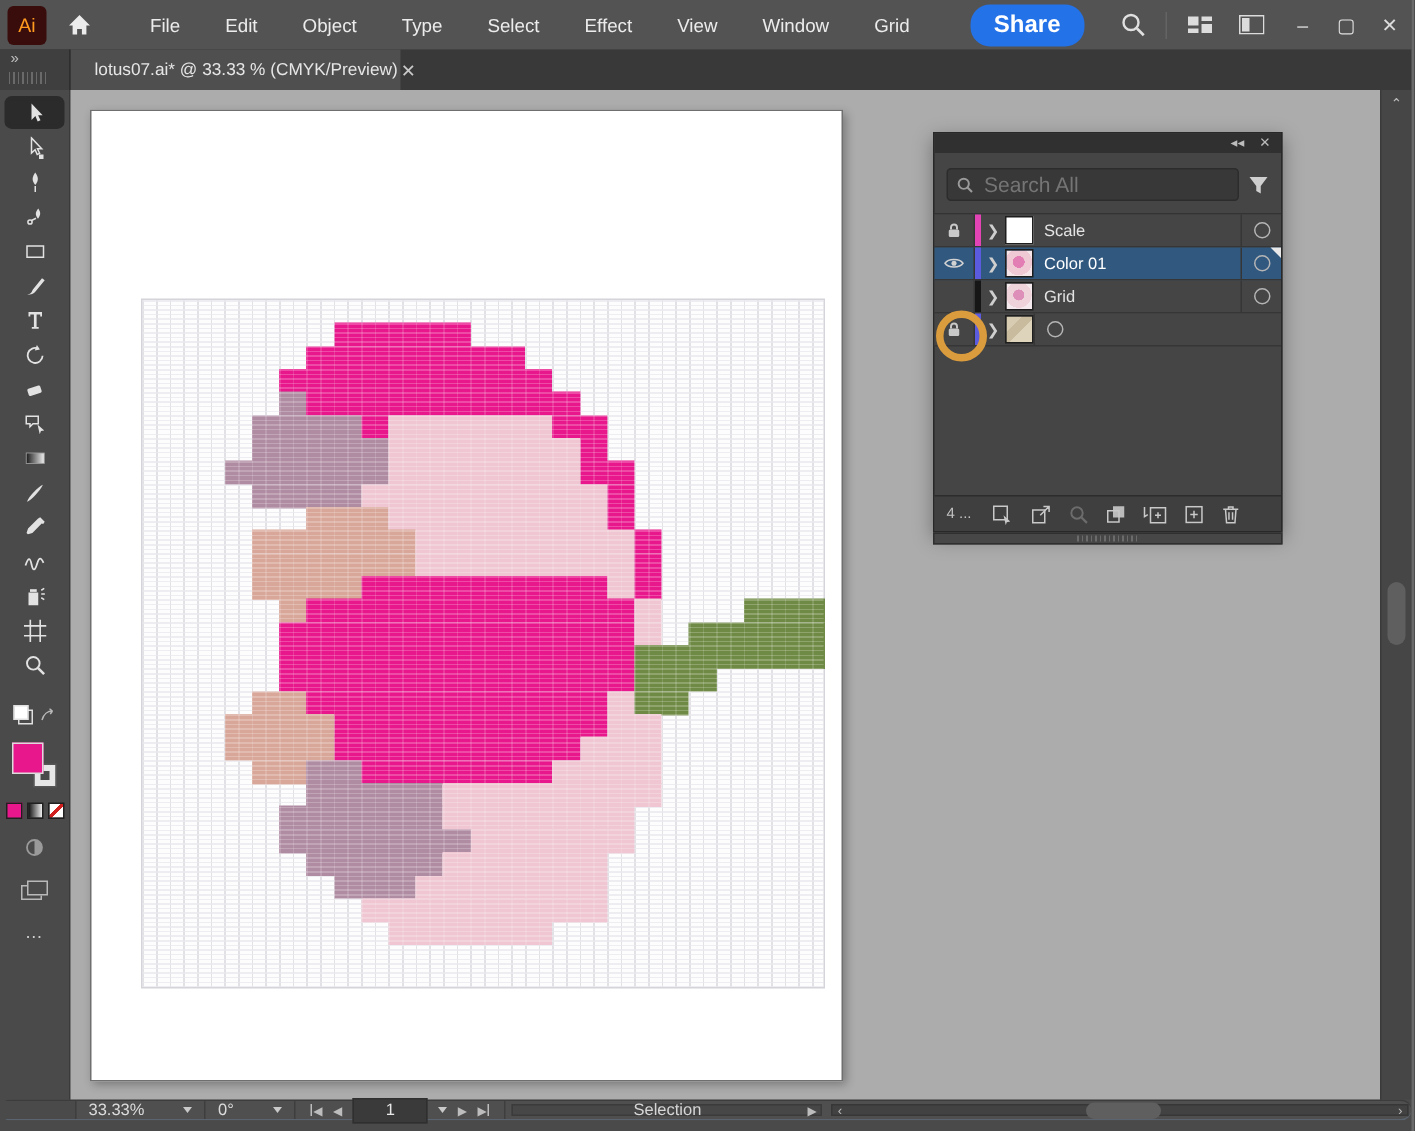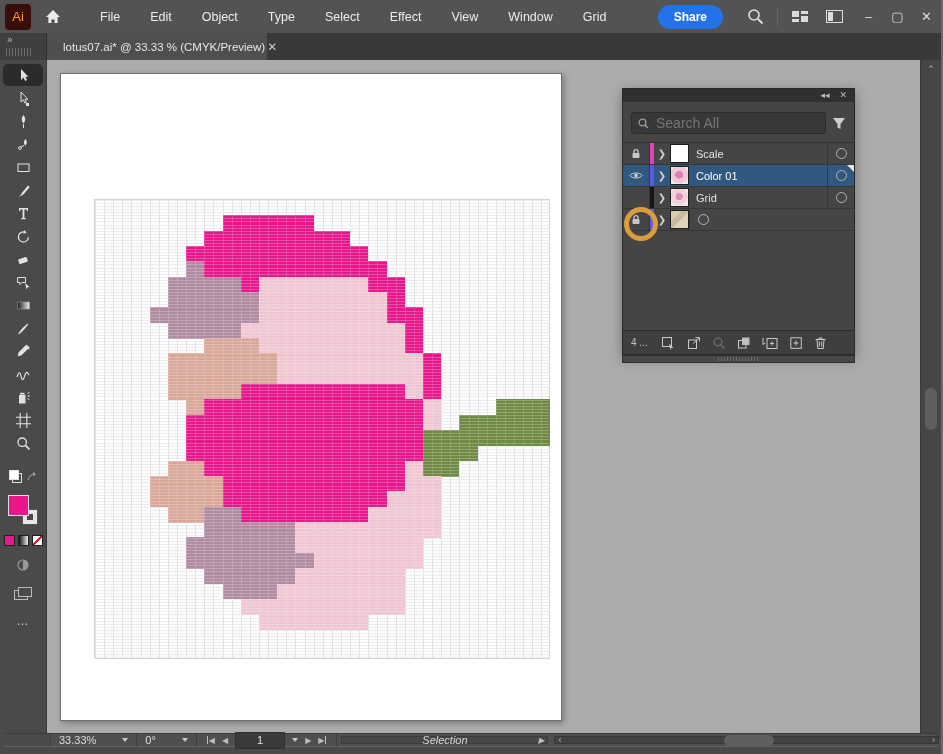--- a/index.html
+++ b/index.html
@@ -6,21 +6,21 @@
   #app{position:relative;width:943px;height:754px;background:#4a4a4a;overflow:hidden;
        font-family:"Liberation Sans",sans-serif;color:#e3e3e3;border-right:2px solid #6a6a6a;box-sizing:border-box;}
   
   #topbar{position:absolute;left:0;top:0;width:100%;height:33px;background:#535353;display:flex;align-items:center;}
   #ai-logo{width:26px;height:26px;margin-left:5px;border-radius:4px;background:#3a0d0d;color:#ff9a1e;
            font-weight:normal;font-size:13px;display:flex;align-items:center;justify-content:center;}
   #home-icon{margin-left:14px;display:flex;}
   #menubar{display:flex;margin-left:26px;gap:4px;}
   #menubar .menu-item{padding:4px 13px;font-size:12.5px;color:#ececec;cursor:default;}
   #topbar-right{margin-left:auto;display:flex;align-items:center;}
-  #share-btn{background:#2472e8;color:#fff;font-size:12px;font-weight:bold;border:none;border-radius:13px;
+  #share-btn{background:#2472e8;color:#fff;font-size:16px;font-weight:bold;border:none;border-radius:13px;
              padding:5px 16px;margin-right:18px;}
   .tb-ic{width:28px;height:24px;display:flex;align-items:center;justify-content:center;margin-right:6px;}
   #tb-divider{width:1px;height:18px;background:#646464;margin:0 8px 0 2px;}
   .winbtn{width:29px;height:29px;display:flex;align-items:center;justify-content:center;color:#dcdcdc;font-size:13px;}
   
   #tabbar{position:absolute;left:0;top:33px;width:100%;height:27px;background:#393939;display:flex;}
   #rail-head{width:47px;height:100%;background:#3f3f3f;position:relative;border-right:1px solid #2e2e2e;box-sizing:border-box;}
   #rail-collapse{position:absolute;left:7px;top:1px;font-size:10px;color:#bdbdbd;letter-spacing:-1px;}
   #rail-grip{position:absolute;left:6px;top:15px;width:26px;height:8px;
              background:repeating-linear-gradient(to right,#6a6a6a 0 1px,transparent 1px 3px);}
@@ -104,21 +104,21 @@
   #statusbar{position:absolute;left:0;top:733px;width:100%;height:14px;background:#4f4f4f;border-top:1px solid #3c3c3c;
              display:flex;align-items:stretch;font-size:11px;box-sizing:border-box;border-bottom:1px solid #5a6470;border-radius:10px;}
   .sb-field{display:flex;align-items:center;border-right:1px solid #3e3e3e;padding:0 8px;gap:26px;}
   .sb-text{color:#dcdcdc;}
   .chevd{width:0;height:0;border-left:3.5px solid transparent;border-right:3.5px solid transparent;border-top:4.5px solid #c9c9c9;}
   #sb-left-pad{width:50px;background:#4a4a4a;border-right:1px solid #3e3e3e;}
   #sb-nav{display:flex;align-items:center;gap:7px;padding:0 10px;border-right:1px solid #3e3e3e;}
   .nav-g{display:flex;align-items:center;gap:1px;color:#bdbdbd;font-size:8px;}
   .vbar{width:1px;height:8px;background:#bdbdbd;}
   #page-box{background:#3a3a3a;border:1px solid #2f2f2f;width:48px;height:15px;display:flex;align-items:center;justify-content:center;color:#e8e8e8;}
-  #sel-field{width:205px;margin:2px 4px;background:#474747;border:1px solid #3b3b3b;display:flex;align-items:center;justify-content:center;position:relative;font-style:italic;}
+  #sel-field{width:205px;margin:2px 4px;background:#474747;border:1px solid #3b3b3b;display:flex;align-items:center;justify-content:center;position:relative;}
   #sel-field .sb-text{color:#d6d6d6;}
   #sel-next{position:absolute;right:3px;color:#bdbdbd;font-size:8px;}
   #hscroll{flex:1;margin:2px 2px;background:#424242;border:1px solid #373737;position:relative;display:flex;align-items:center;}
   #hs-left{position:absolute;left:3px;color:#bdbdbd;font-size:9px;}
   #hs-right{position:absolute;right:3px;color:#bdbdbd;font-size:9px;}
   #hs-thumb{position:absolute;left:44%;width:50px;height:11px;border-radius:6px;background:#5f5f5f;}
 </style>
 </head>
 <body>
 

